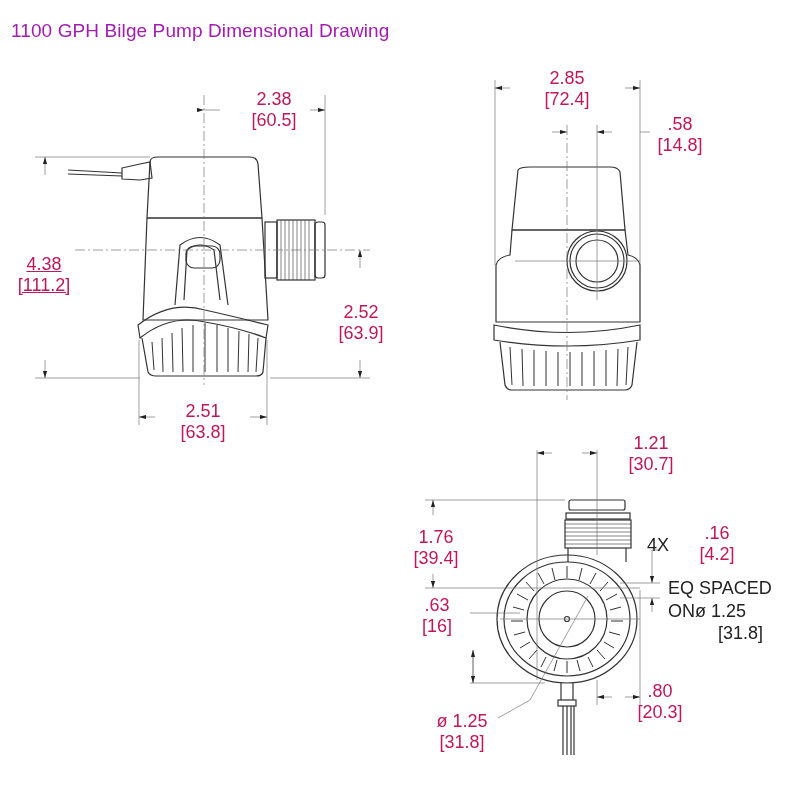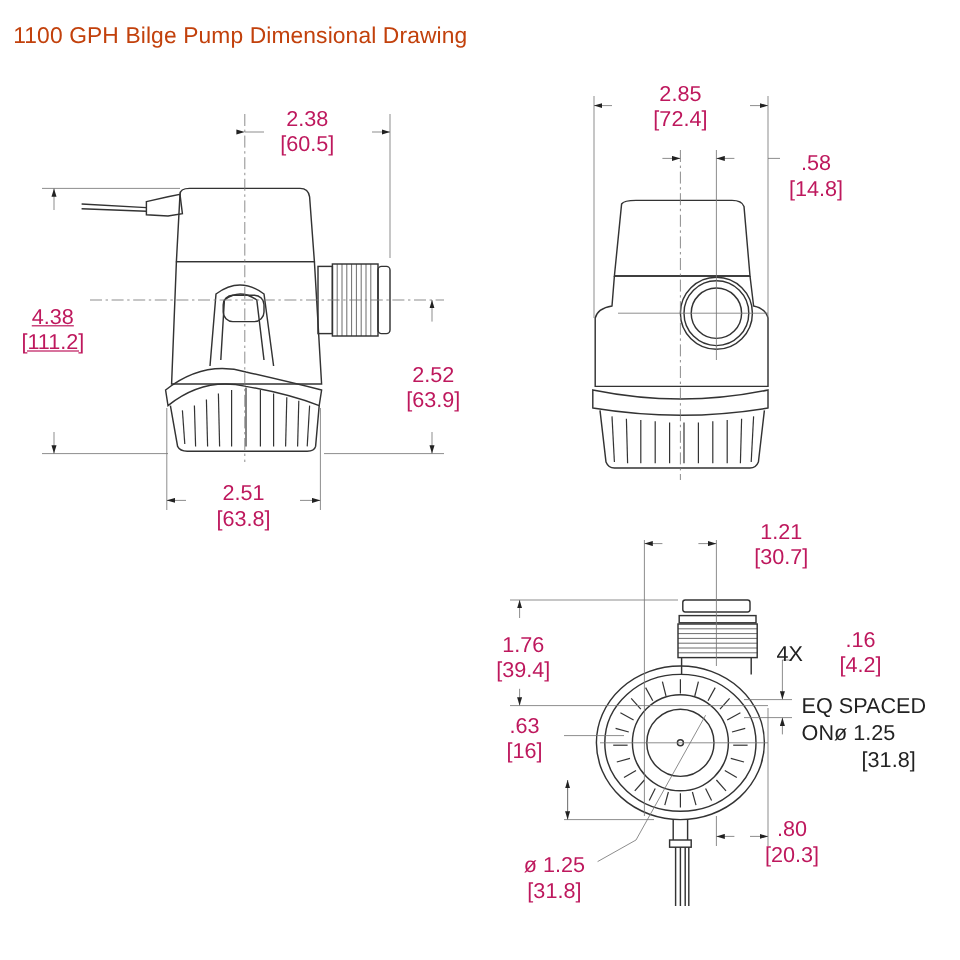--- a/index.html
+++ b/index.html
@@ -1,17 +1,17 @@
 <!DOCTYPE html>
 <html><head>
   <meta charset="utf-8">
   <style>
     html, body { margin: 0; padding: 0; background: #ffffff; }
     body { width: 800px; height: 800px; position: relative; overflow: hidden; font-family: "Liberation Sans", "DejaVu Sans", sans-serif; color: #222; }
-    .title { position: absolute; left: 11px; top: 20px; font-size: 19px; color: #c2410c; letter-spacing: 0.1px; }
+    .title { position: absolute; left: 11px; top: 20px; font-size: 19px; color: #a21caf; letter-spacing: 0.1px; }
     svg.drawing { position: absolute; left: 0; top: 0; width: 800px; height: 800px; }
     .dim { position: absolute; font-size: 18px; line-height: 21px; text-align: center; color: #be185d; }
     .dim span { display: block; white-space: nowrap; }
     .note { position: absolute; font-size: 18px; line-height: 21px; color: #222; white-space: nowrap; }
   </style>
 </head>
 <body>
 
 <div class="title">1100 GPH Bilge Pump Dimensional Drawing</div>
 
@@ -201,42 +201,42 @@
     <line x1="652" y1="550" x2="652" y2="583" marker-end="url(#arr)"></line>
     <line x1="652" y1="612" x2="652" y2="598" marker-end="url(#arr)"></line>
     <line x1="652" y1="550" x2="660" y2="550"></line>
     <line x1="620" y1="583" x2="660" y2="583"></line>
     <line x1="620" y1="598" x2="660" y2="598"></line>
     <line x1="498" y1="718" x2="530" y2="700"></line>
     <line x1="530" y1="700" x2="588" y2="596"></line>
   </g>
 </svg>
 
-<div class="dim" style="left:224px; top:89px; width:64px;">
+<div class="dim" style="left:242px; top:89px; width:64px;">
   <span>2.38</span>
   <span>[60.5]</span>
 </div>
 <div class="dim" style="left:6px; top:254px; width:76px;text-decoration:underline;">
   <span>4.38</span>
   <span>[111.2]</span>
 </div>
 <div class="dim" style="left:333px; top:302px; width:56px;">
   <span>2.52</span>
   <span>[63.9]</span>
 </div>
 <div class="dim" style="left:170px; top:401px; width:66px;">
   <span>2.51</span>
   <span>[63.8]</span>
 </div>
 
 <div class="dim" style="left:534px; top:68px; width:66px;">
   <span>2.85</span>
   <span>[72.4]</span>
 </div>
-<div class="dim" style="left:650px; top:114px; width:60px;margin-top:12px;">
+<div class="dim" style="left:650px; top:114px; width:60px;">
   <span>.58</span>
   <span>[14.8]</span>
 </div>
 
 <div class="dim" style="left:618px; top:433px; width:66px;text-align:center;">
   <span>1.21</span>
   <span>[30.7]</span>
 </div>
 <div class="dim" style="left:406px; top:527px; width:60px;">
   <span>1.76</span>

